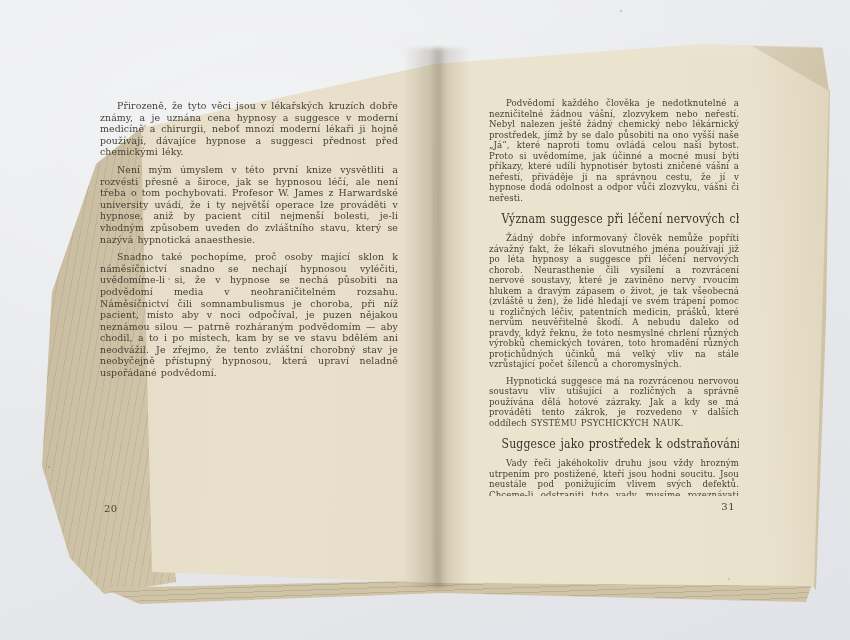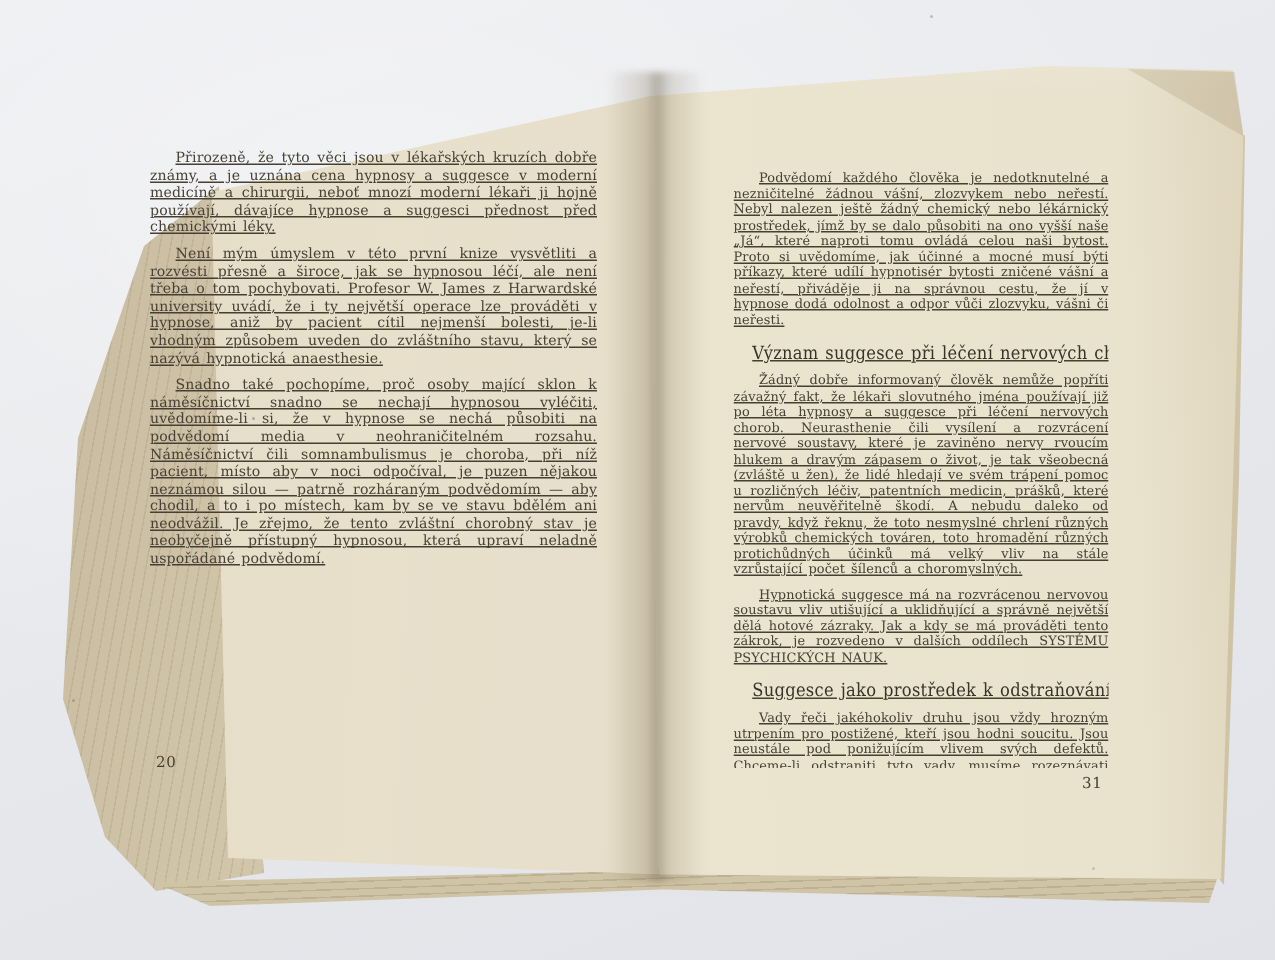--- a/index.html
+++ b/index.html
@@ -52,23 +52,23 @@
   }
   
   .dogear{
     clip-path:polygon(752px 46px,823px 48px,829px 91px);
     background:linear-gradient(35deg, rgba(255,255,252,.28), rgba(124,104,64,.16) 70%);
     border-bottom:1px solid rgba(110,92,55,.25);
   }
   .speck{position:absolute;width:2px;height:2px;border-radius:50%;background:rgba(70,70,78,.35);
     box-shadow:452px -268px 0 rgba(70,70,78,.3), -120px 188px 0 rgba(70,70,78,.28), 560px 300px 0 rgba(70,70,78,.22);}
   
-  .textcol{position:absolute;color:#453f34;text-decoration:underline;}
+  .textcol{position:absolute;color:#453f34;}
   .text-left{left:100px;top:100px;width:298px;height:414px;}
-  .text-right{left:489px;top:114px;width:250px;height:414px;}
+  .text-right{left:489px;top:98px;width:250px;height:414px;}
   .flow{height:398px;overflow:hidden;}
   .b{
     margin:0 0 6px;text-align:justify;text-indent:17px;
     font-size:9.4px;line-height:11.6px;letter-spacing:.1px;word-spacing:1px;
     color:#474135;
   }
   .text-right .b{font-size:8.6px;line-height:10.5px;margin-bottom:6px;color:#474136;}
   .h{
     margin:8px 0 7px;text-align:center;text-indent:0;
     font-size:14.2px;line-height:16.8px;letter-spacing:.2px;word-spacing:1px;
@@ -103,20 +103,20 @@
 
     </div>
     <span class="pagenum pagenum-left">20</span>
   </div>
 
   <div class="textcol text-right">
     <div class="flow">
       <p class="b">Podvědomí každého člověka je nedotknutelné a nezničitelné žádnou vášní, zlozvykem nebo neřestí. Nebyl nalezen ještě žádný chemický nebo lékárnický prostředek, jímž by se dalo působiti na ono vyšší naše „Já“, které naproti tomu ovládá celou naši bytost. Proto si uvědomíme, jak účinné a mocné musí býti příkazy, které udílí hypnotisér bytosti zničené vášní a neřestí, přiváděje ji na správnou cestu, že jí v hypnose dodá odolnost a odpor vůči zlozvyku, vášni či neřesti.</p>
       <p class="h">Význam suggesce při léčení nervových chorob</p>
       <p class="b">Žádný dobře informovaný člověk nemůže popříti závažný fakt, že lékaři slovutného jména používají již po léta hypnosy a suggesce při léčení nervových chorob. Neurasthenie čili vysílení a rozvrácení nervové soustavy, které je zaviněno nervy rvoucím hlukem a dravým zápasem o život, je tak všeobecná (zvláště u žen), že lidé hledají ve svém trápení pomoc u rozličných léčiv, patentních medicin, prášků, které nervům neuvěřitelně škodí. A nebudu daleko od pravdy, když řeknu, že toto nesmyslné chrlení různých výrobků chemických továren, toto hromadění různých protichůdných účinků má velký vliv na stále vzrůstající počet šílenců a choromyslných.</p>
-      <p class="b">Hypnotická suggesce má na rozvrácenou nervovou soustavu vliv utišující a uklidňující a správně největší dělá hotové zázraky. Jak a kdy se má prováděti tento zákrok, je rozvedeno v dalších oddílech SYSTÉMU PSYCHICKÝCH NAUK.</p>
+      <p class="b">Hypnotická suggesce má na rozvrácenou nervovou soustavu vliv utišující a rozličných a správně používána dělá hotové zázraky. Jak a kdy se má prováděti tento zákrok, je rozvedeno v dalších oddílech SYSTÉMU PSYCHICKÝCH NAUK.</p>
       <p class="h">Suggesce jako prostředek k odstraňování vad řeči</p>
       <p class="b">Vady řeči jakéhokoliv druhu jsou vždy hrozným utrpením pro postižené, kteří jsou hodni soucitu. Jsou neustále pod ponižujícím vlivem svých defektů. Chceme-li odstraniti tyto vady, musíme rozeznávati dvě nejobyčejnější formy a to: koktání a zajíkání. Koktání je vada charakterisovaná tím, že postižený dělá v řeči nedobrovolné přestávky a nedovede ze sebe vypraviti souvislé slovo. Zajíkání je zase neschopnost spojovat souhlásky s následujícími samohláskami při pokusu o vyslovení nějakého slova. Při zajíkání není</p>
     </div>
     <span class="pagenum pagenum-right">31</span>
   </div>
 
 </div>
 
 </body></html>

